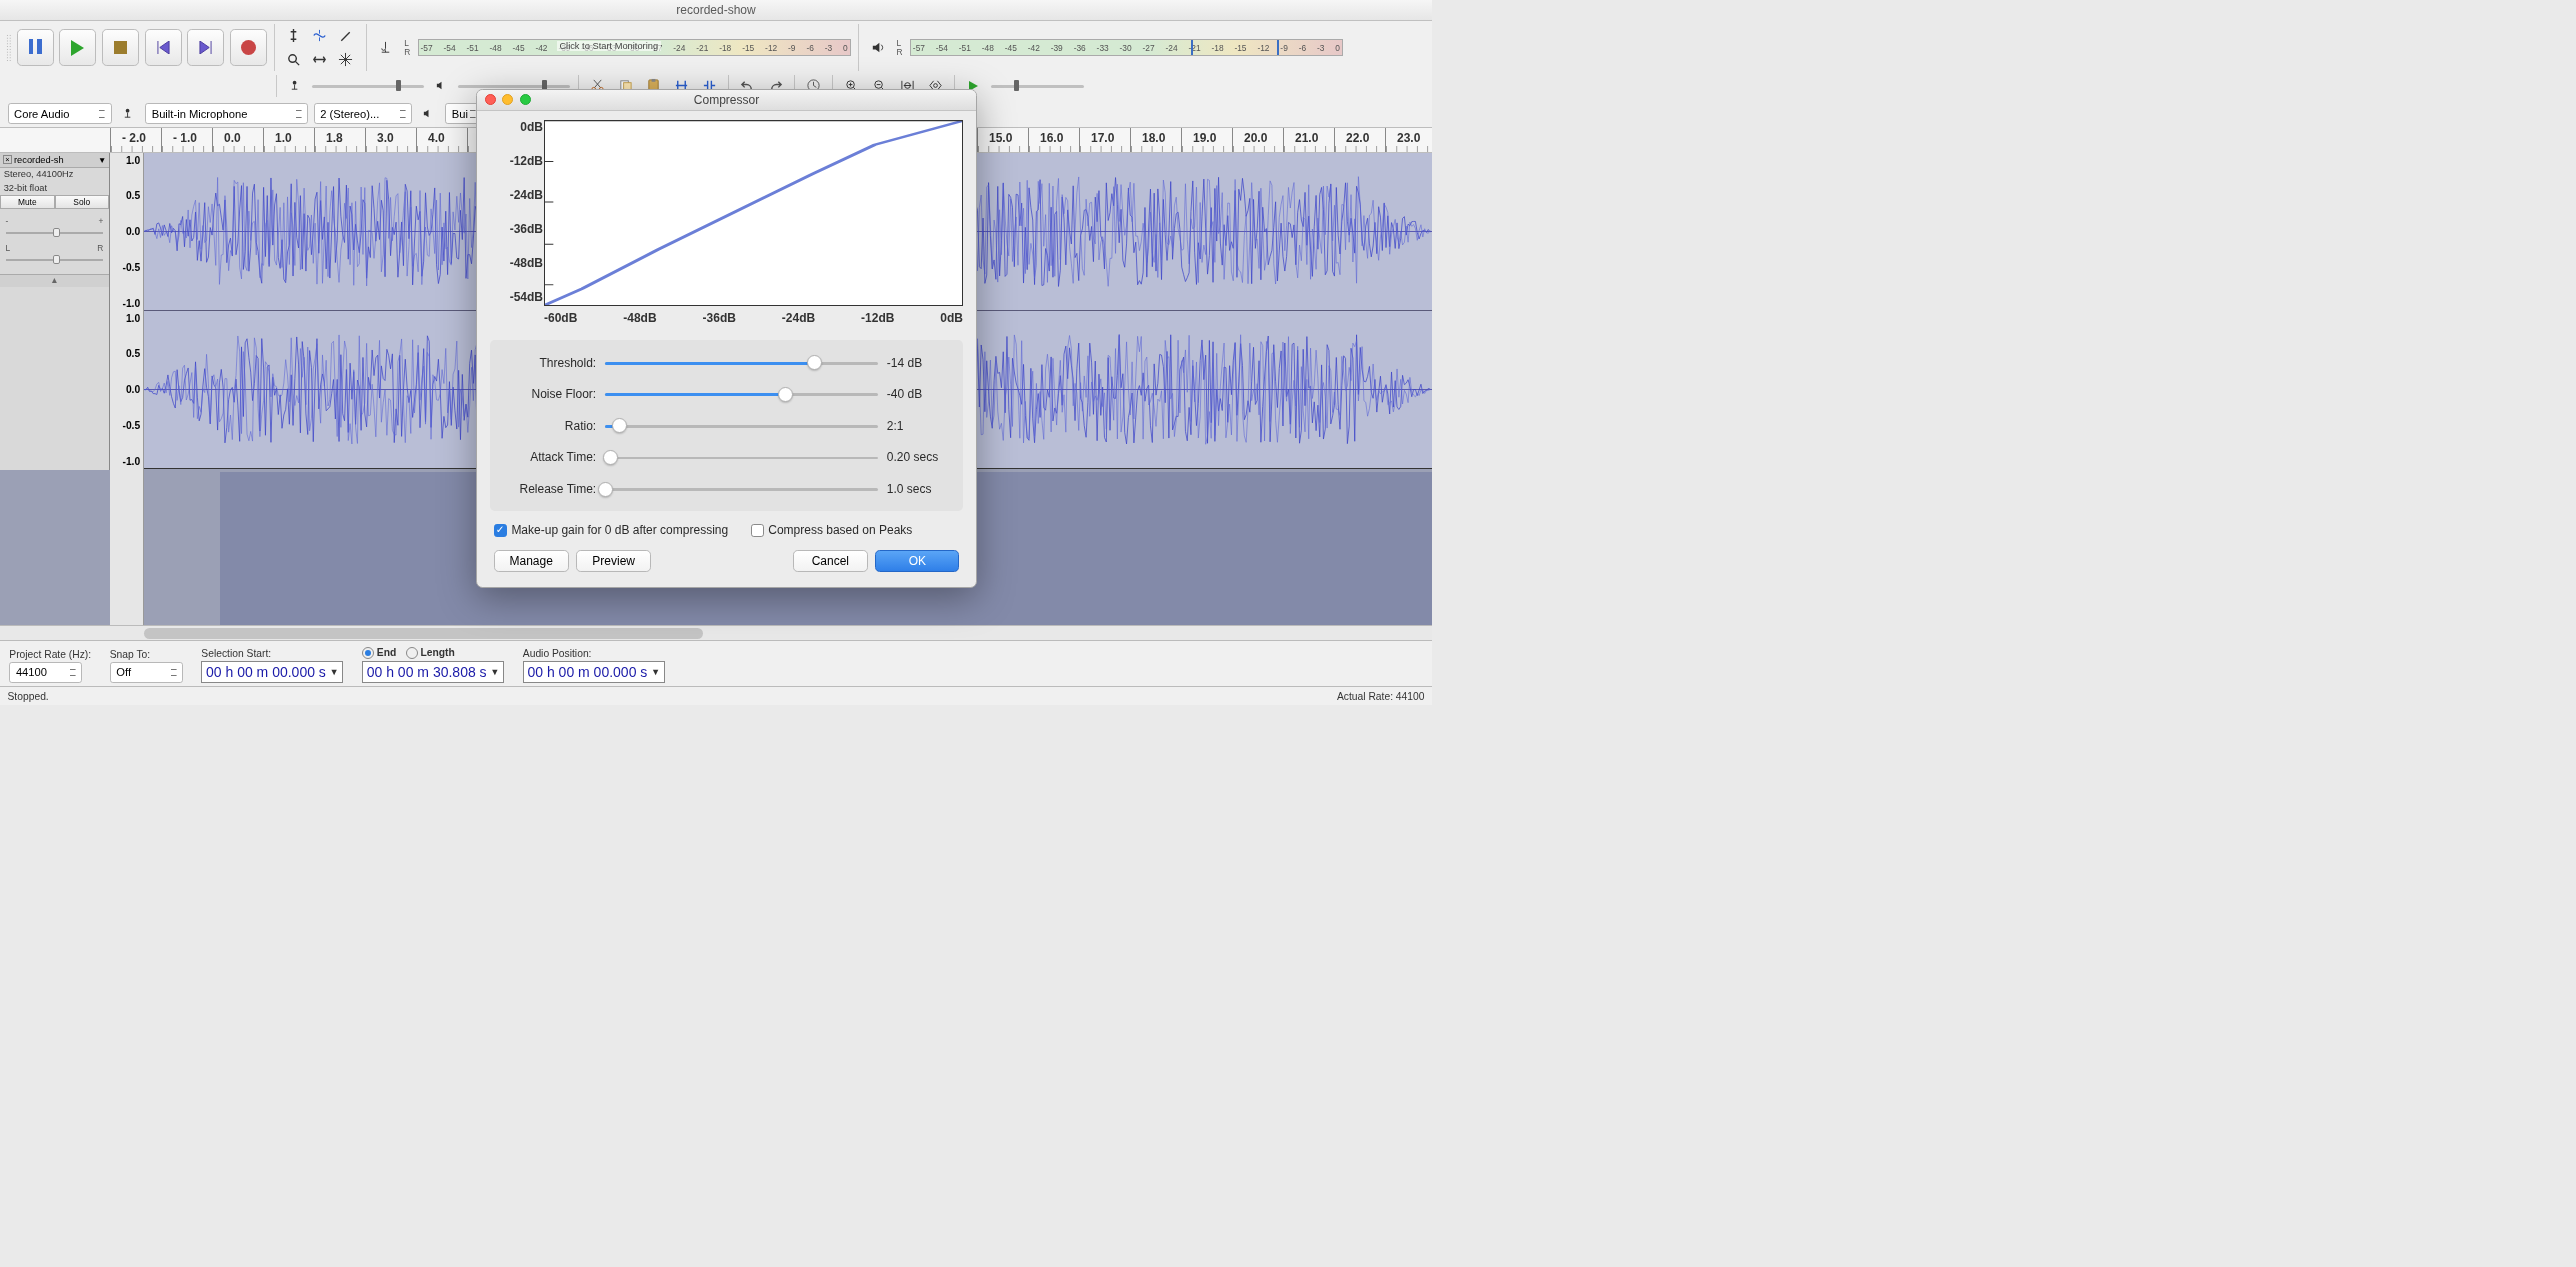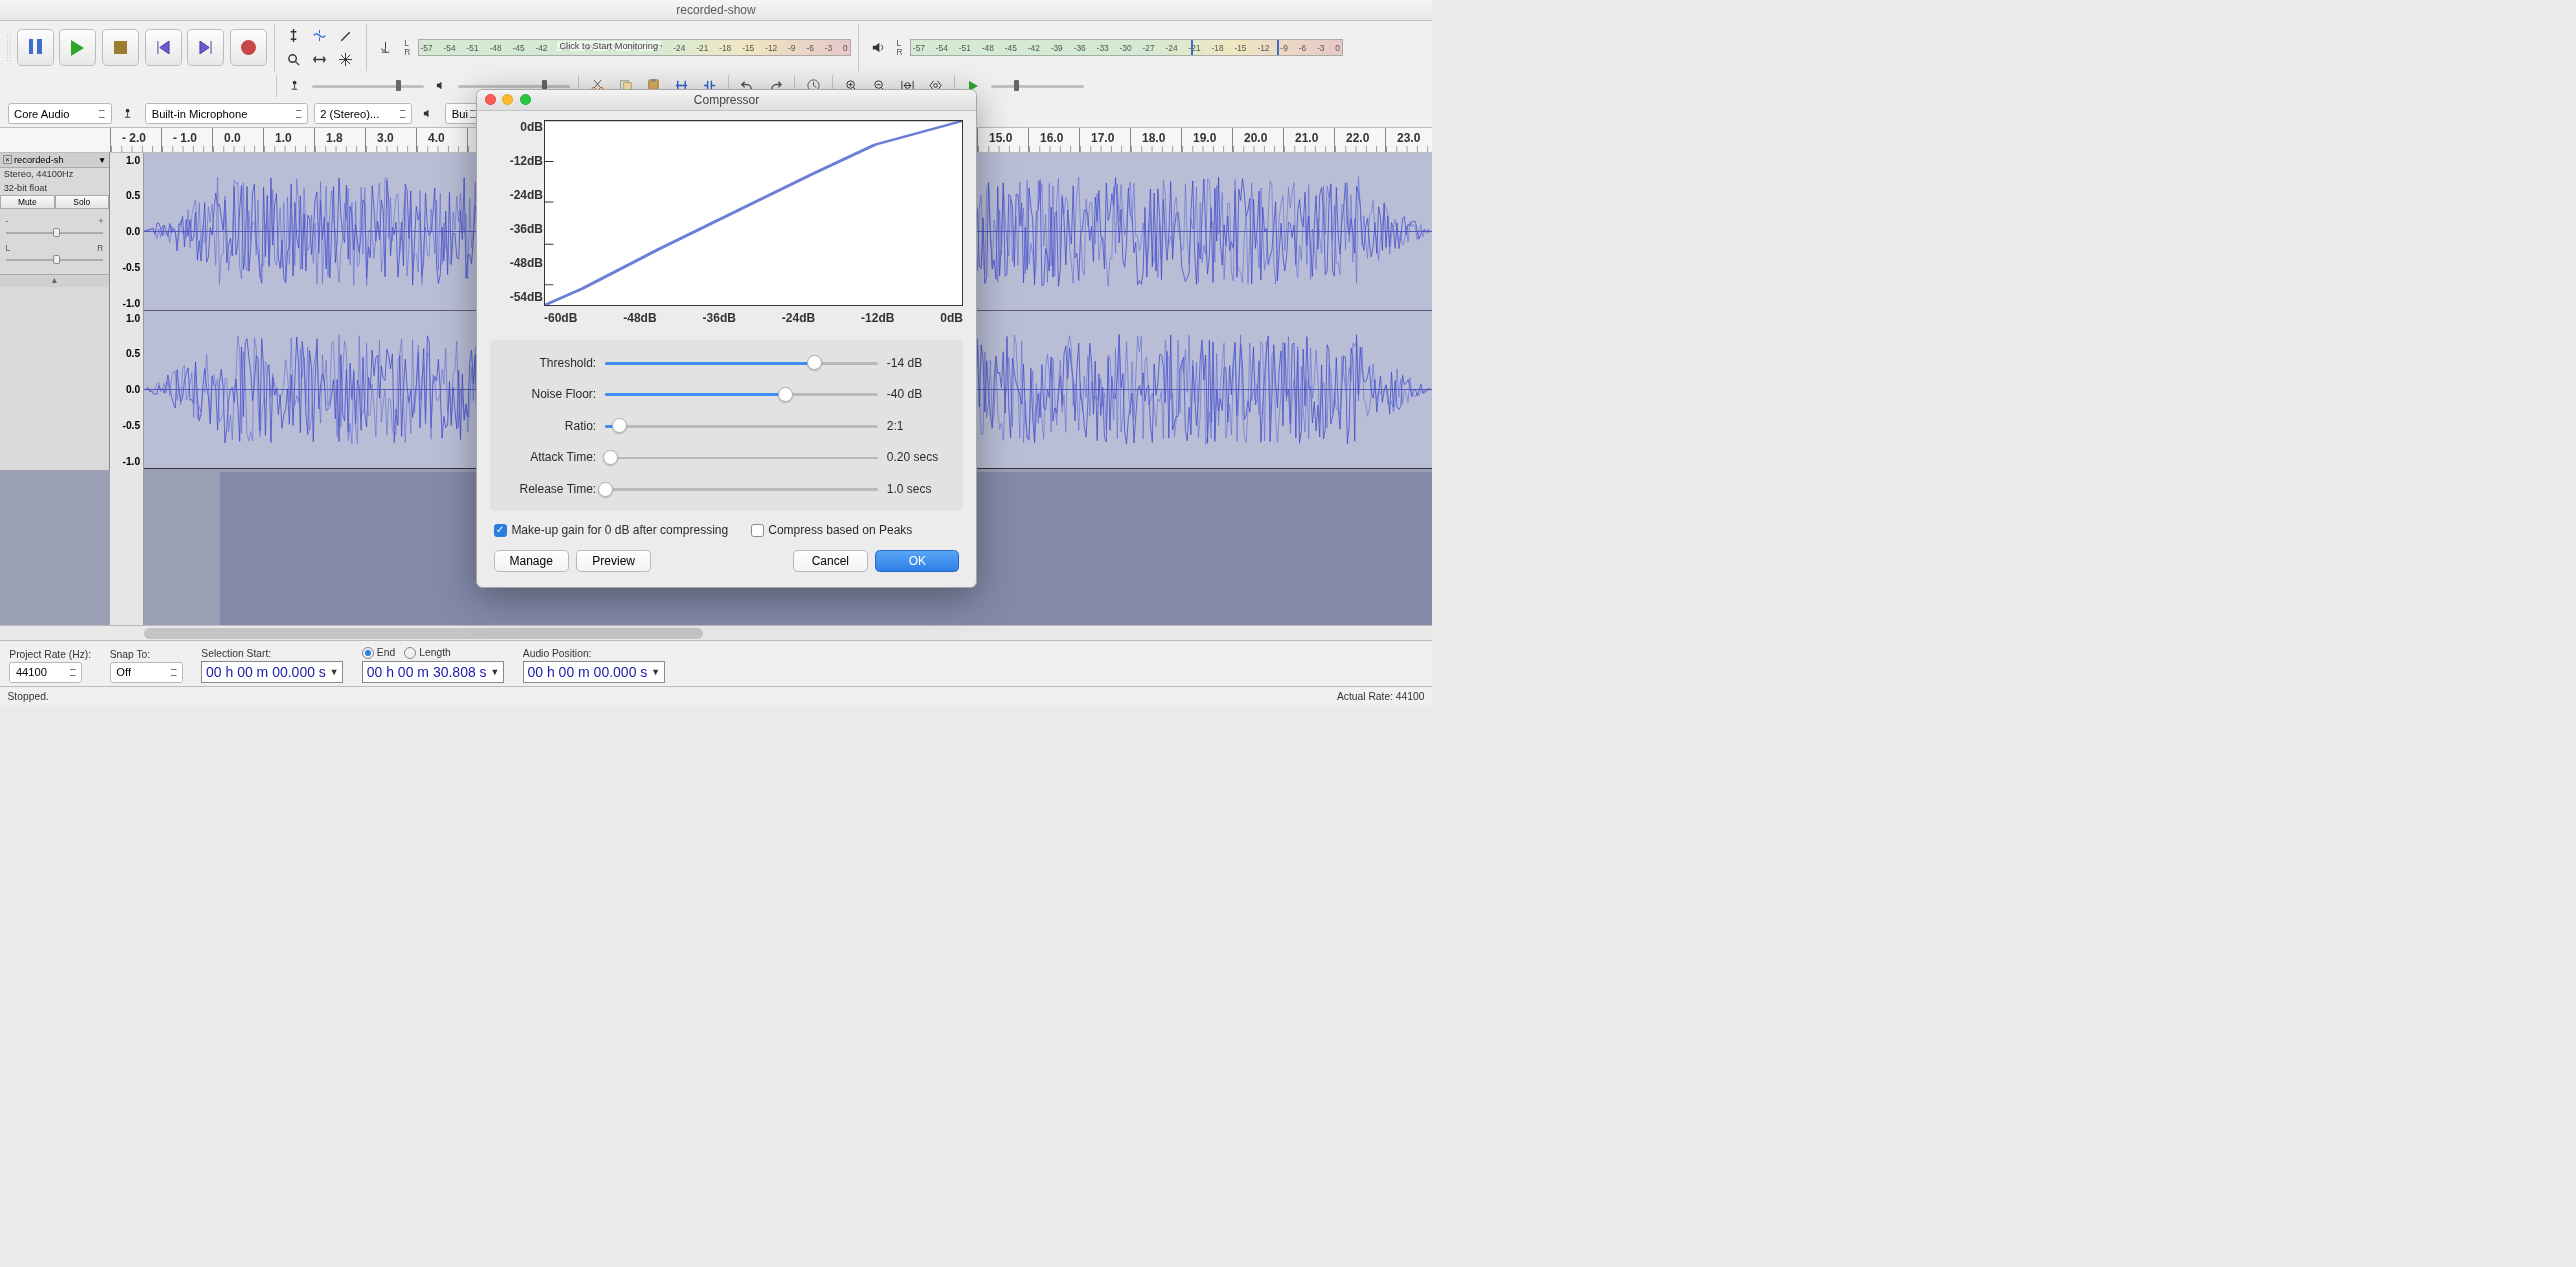--- a/index.html
+++ b/index.html
@@ -68,21 +68,21 @@
   
   .hscroll { height:15px; background:#e8e8e8; border-top:0.9px solid #bbb; position:relative; }
   .hscroll .thumb { position:absolute; top:1.9px; left:144px; width:559px; height:11.2px; background:#c4c4c4; border-radius:5.6px; }
   
   .status-area { background:#f0f0f0; border-top:0.9px solid #bbb; }
   .selection-row { display:flex; align-items:flex-end; padding:5.6px 9.3px 3.7px; gap:18.6px; }
   .sel-group { display:flex; flex-direction:column; gap:1.9px; font-size:10.3px; }
   .sel-group label { color:#333; }
   .timecode { font-family: Liberation Sans, sans-serif; font-size:14px; background:#fff; border:0.9px solid #888; padding:1.9px 3.7px; color:#1a1aa8; display:flex; align-items:center; gap:0.9px; }
   .timecode .dd { color:#333; font-size:9.3px; margin-left:2.8px; }
-  .radio-group { display:flex; gap:9.3px; align-items:center; font-size:10.3px; }
+  .radio-group { display:flex; gap:9.3px; align-items:center; font-size:10.3px;font-weight:bold; }
   .radio { width:12px; height:12px; border:0.9px solid #888; border-radius:50%; display:inline-flex; align-items:center; justify-content:center; margin-right:2.8px; vertical-align:middle; }
   .radio.on::after { content:""; width:6.5px; height:6.5px; background:#2a7de1; border-radius:50%; }
   
   .status-bar { height:18.6px; border-top:0.9px solid #bbb; display:flex; align-items:center; padding:0 7.5px; font-size:10.3px; color:#333; justify-content:space-between; }
   
   
   .dialog { position:absolute; top:89px; left:476px; width:501px; background:#ececec; border:0.9px solid #a6a6a6; border-radius:6.5px; box-shadow:0 9.3px 37px rgba(0,0,0,.35); overflow:hidden; z-index:50; }
   .dialog-title { height:20.5px; background:linear-gradient(#f3f3f3,#dedede); text-align:center; font-size:12px; color:#444; line-height:20.5px; position:relative; border-bottom:0.9px solid #c4c4c4; }
   .traffic { position:absolute; left:7.5px; top:3.7px; display:flex; gap:6.5px; }
   .traffic span { width:11.2px; height:11.2px; border-radius:50%; display:block; }

